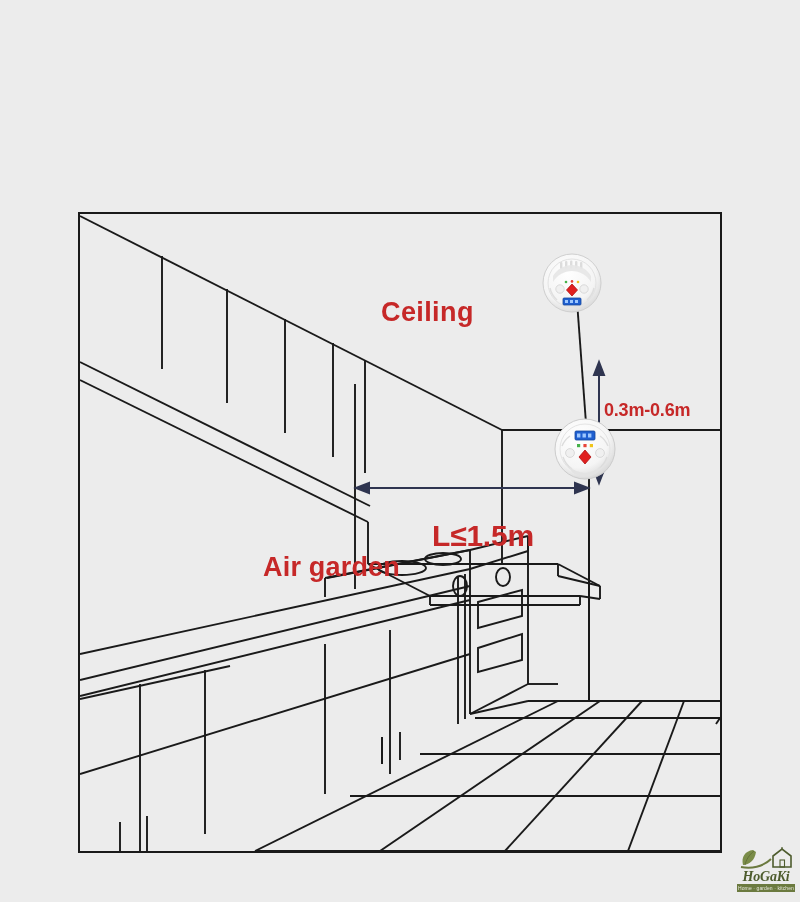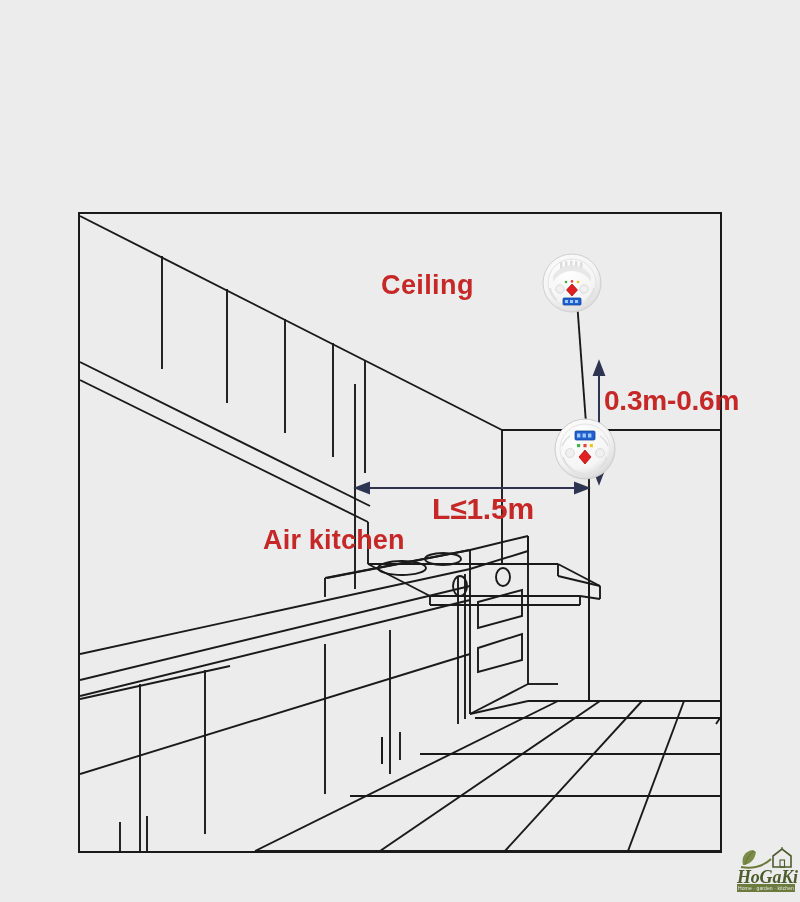--- a/index.html
+++ b/index.html
@@ -59,31 +59,32 @@
     display: block;
   }
 
   
   .red-label {
     position: absolute;
     color: #c62828;
     font-family: "Liberation Sans", sans-serif;
     font-weight: bold;
     white-space: nowrap;
+    margin-top: 27px;
   }
   #label-ceiling {
     left: 381px;
     top: 270px;
     font-size: 27px;
     letter-spacing: 0.4px;
   }
   #label-vertical-distance {
     left: 604px;
-    top: 385px;
-    font-size: 28px;
+    top: 373px;
+    font-size: 18px;
     letter-spacing: -0.2px;
   }
   #label-horizontal-distance {
     left: 432px;
     top: 492px;
     font-size: 30px;
     letter-spacing: -0.2px;
   }
   #label-air-source {
     left: 263px;
@@ -119,21 +120,21 @@
   }
   #logo-wordmark {
     position: absolute;
     left: 0;
     top: 23px;
     width: 58px;
     text-align: center;
     font-family: "Liberation Serif", serif;
     font-weight: bold;
     font-style: italic;
-    font-size: 18px;
+    font-size: 14px;
     color: #4e5c2e;
     line-height: 14px;
     letter-spacing: -0.2px;
   }
   #logo-tagline {
     position: absolute;
     left: 0;
     top: 37px;
     width: 58px;
     box-sizing: border-box;
@@ -304,21 +305,21 @@
     </svg>
 
   </div>
 
   <div class="red-label" id="label-ceiling">Ceiling</div>
 
   <div class="red-label" id="label-vertical-distance">0.3m-0.6m</div>
 
   <div class="red-label" id="label-horizontal-distance">L≤1.5m</div>
 
-  <div class="red-label" id="label-air-source">Air kitchen</div>
+  <div class="red-label" id="label-air-source">Air garden</div>
 
   <div class="detector" id="detector-upper">
     <svg viewBox="0 0 62 62" width="62" height="62">
       <defs>
         <radialGradient id="gradUpper" cx="42%" cy="34%" r="70%">
           <stop offset="0%" stop-color="#ffffff"></stop>
           <stop offset="70%" stop-color="#f4f4f4"></stop>
           <stop offset="100%" stop-color="#d8d8d8"></stop>
         </radialGradient>
       </defs>

